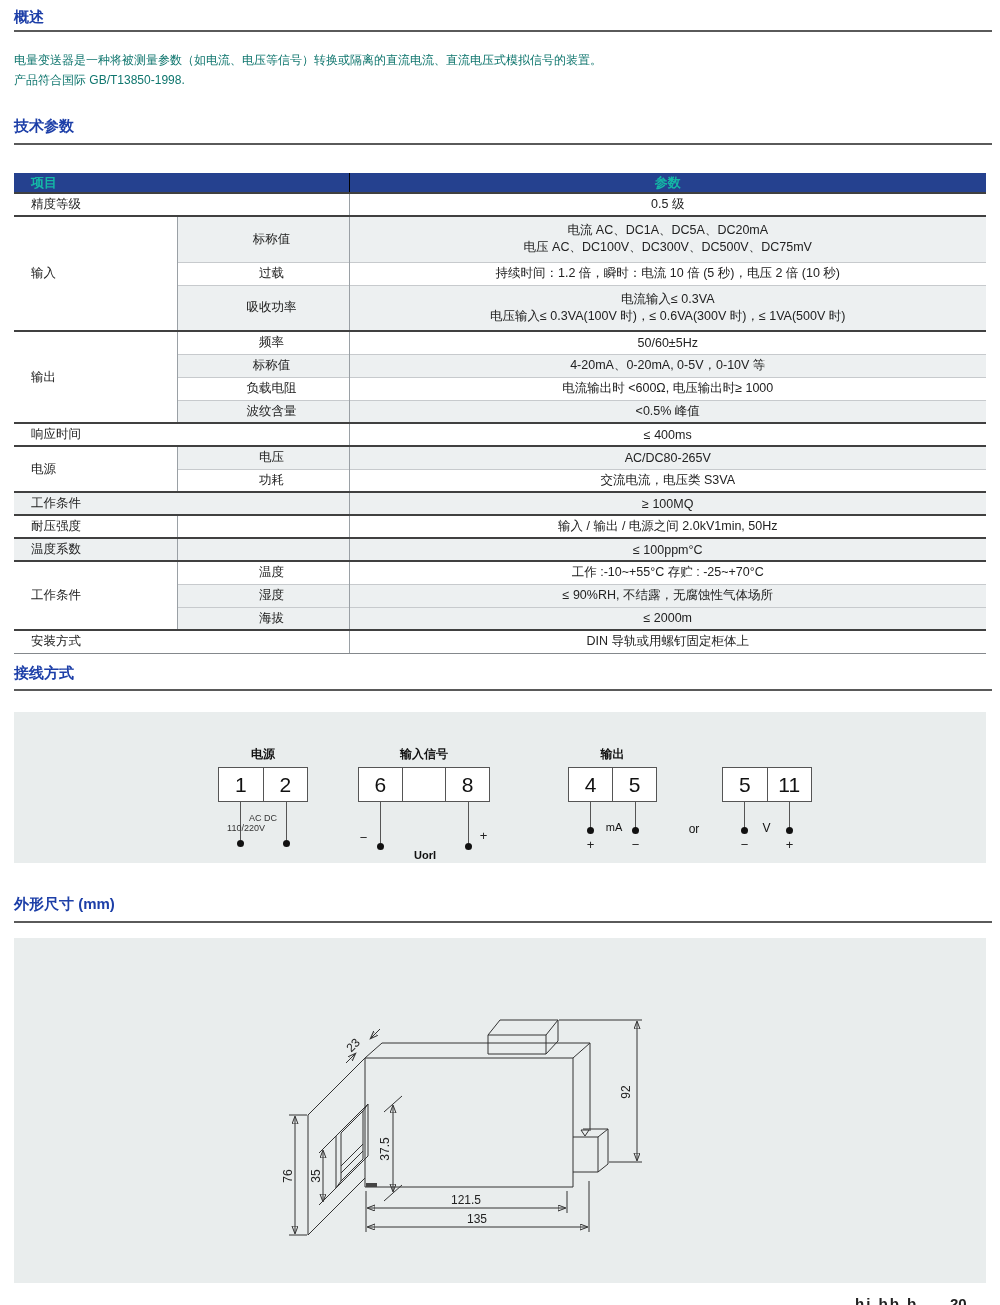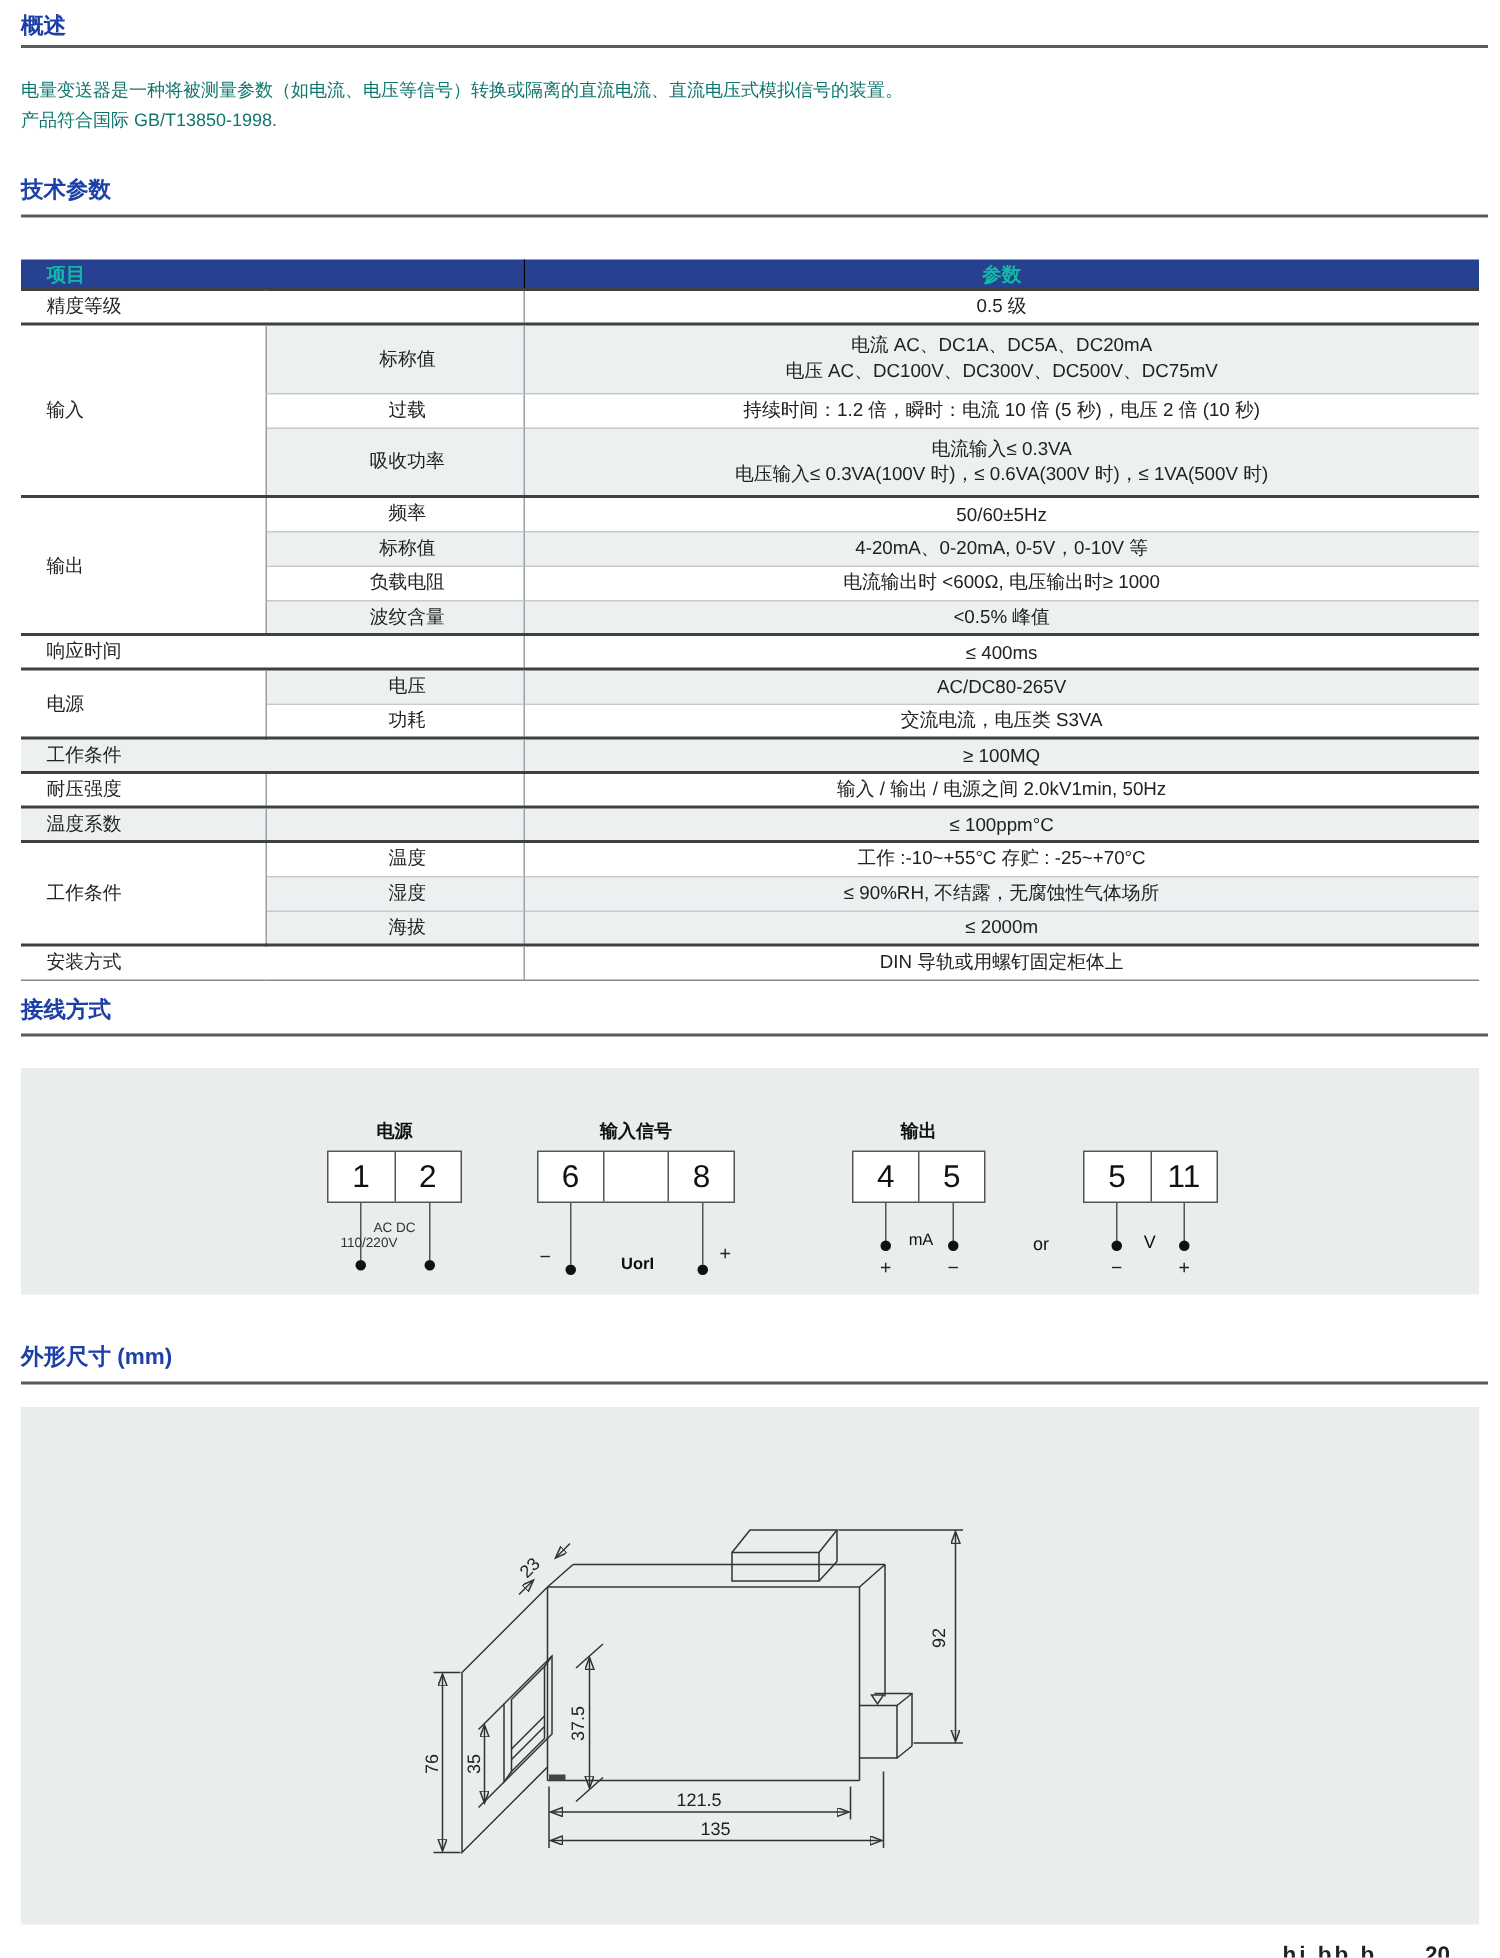--- a/index.html
+++ b/index.html
@@ -176,21 +176,21 @@
     <div class="cell">6</div>
     <div class="cell"></div>
     <div class="cell">8</div>
   </div>
   <div class="wire" style="left:366px; top:90px; height:41px;"></div>
   <div class="wire" style="left:454px; top:90px; height:41px;"></div>
   <div class="dot" style="left:363px; top:131px;"></div>
   <div class="dot" style="left:451px; top:131px;"></div>
   <div class="sg" style="left:343px; top:118px;">−</div>
   <div class="sg" style="left:463px; top:116px;">+</div>
-  <div class="unit" style="left:391px; top:125px; width:40px; font-weight:bold;">UorI</div>
+  <div class="unit" style="left:391px; top:137px; width:40px; font-weight:bold;">UorI</div>
 
   <div class="wlabel" style="left:554px; top:34px; width:89px;">输出</div>
   <div class="tbox" style="left:554px; width:89px;">
     <div class="cell">4</div>
     <div class="cell">5</div>
   </div>
   <div class="wire" style="left:576px; top:90px; height:27px;"></div>
   <div class="wire" style="left:621px; top:90px; height:27px;"></div>
   <div class="dot" style="left:573px; top:115px;"></div>
   <div class="dot" style="left:618px; top:115px;"></div>

